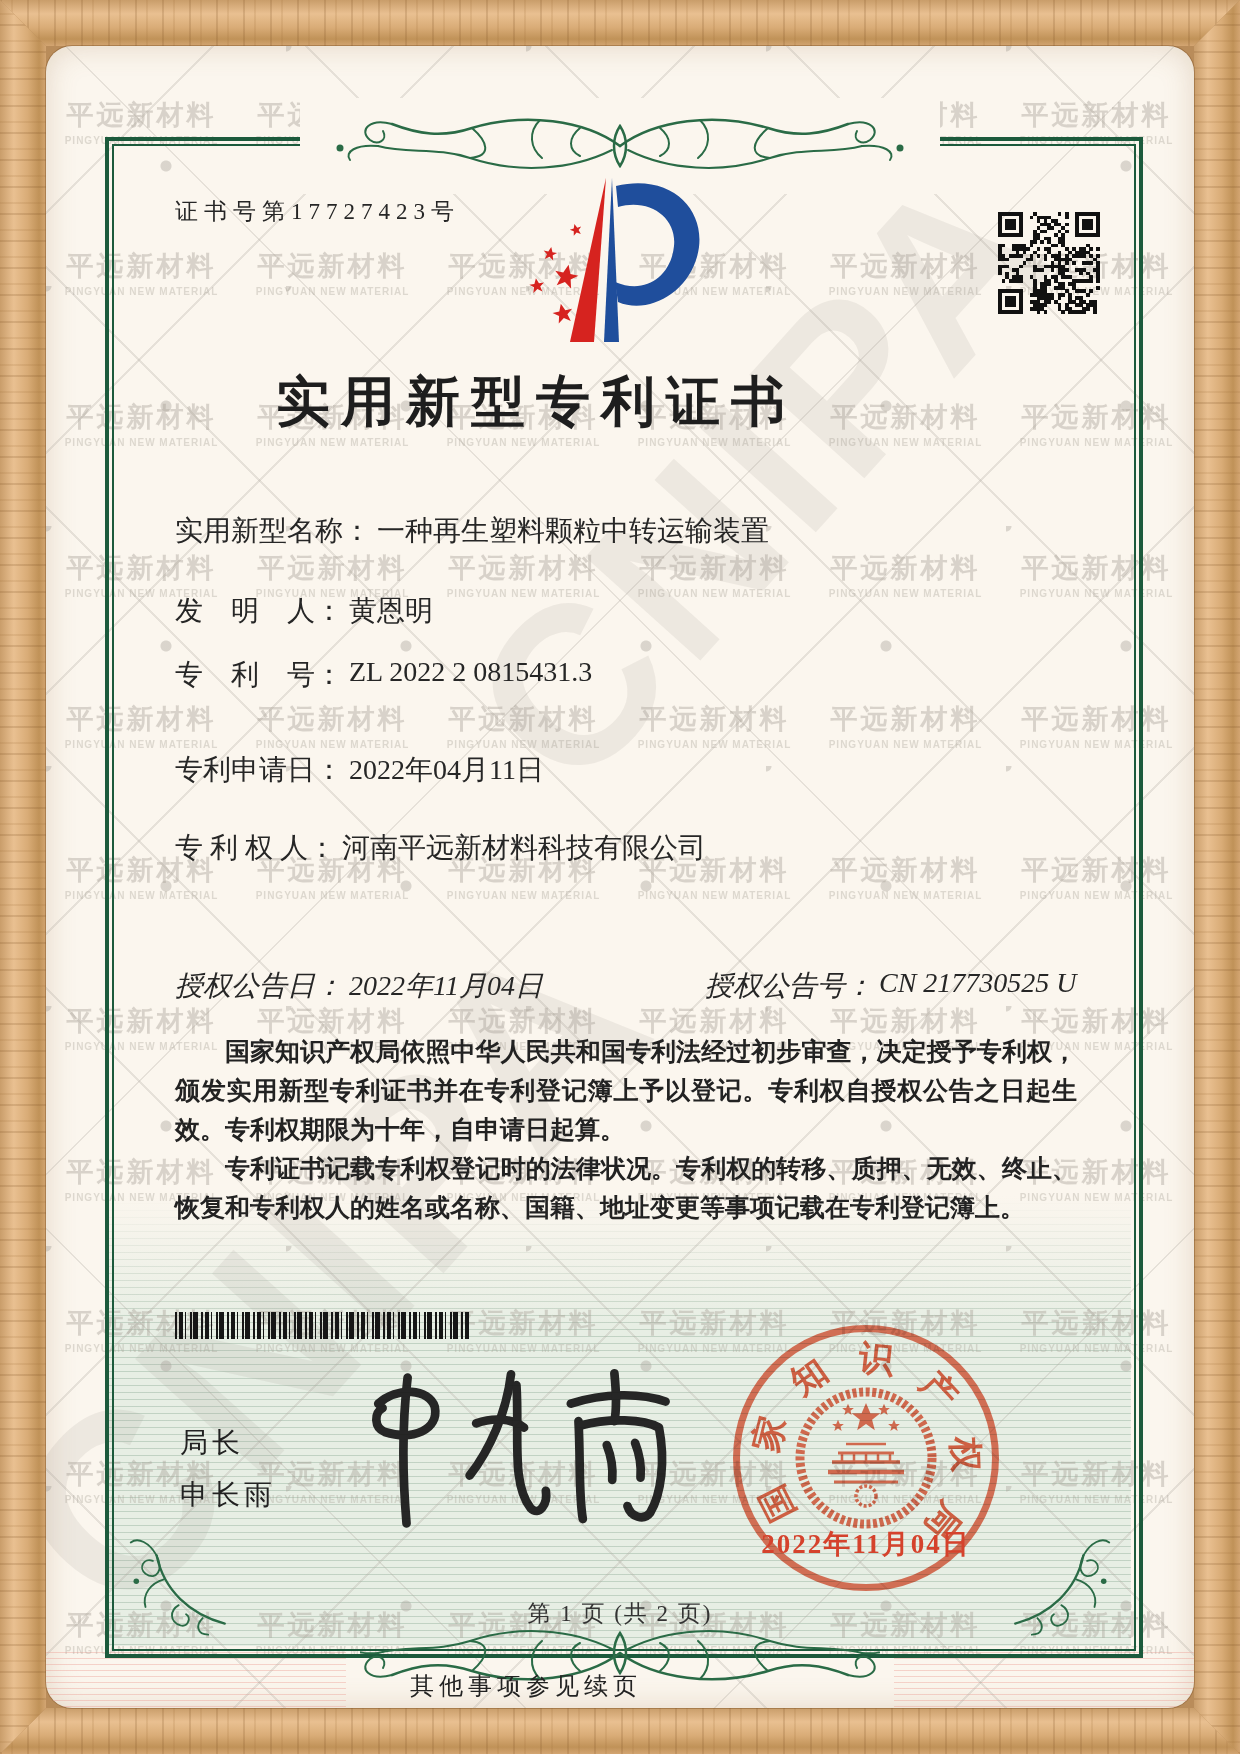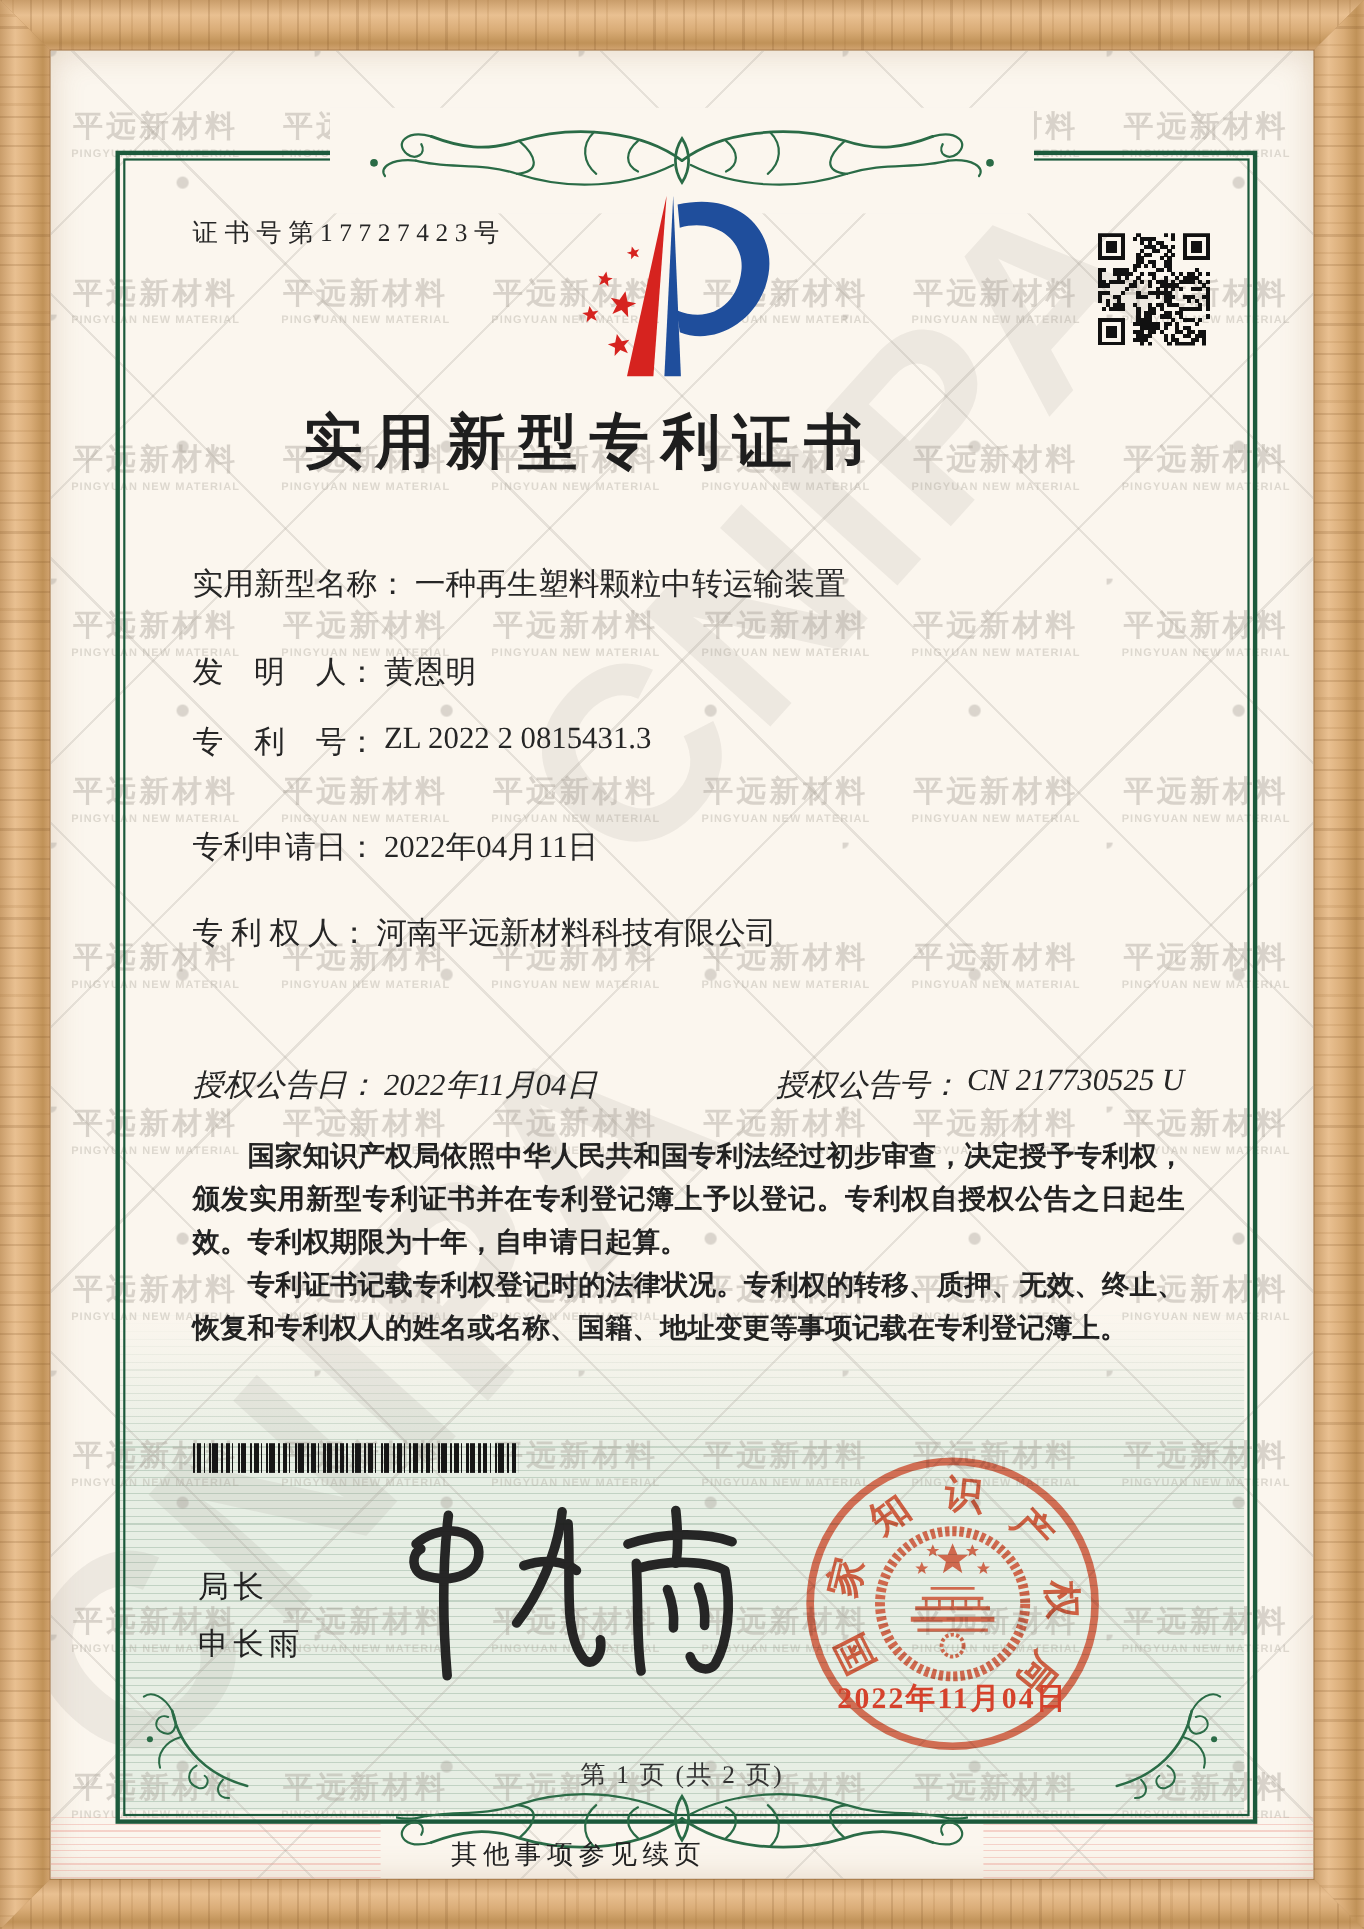--- a/index.html
+++ b/index.html
@@ -9,21 +9,21 @@
   
   .wood{position:absolute;background:linear-gradient(180deg,#c99d6a,#e7bd8b 28%,#d9ac77 55%,#c3965f 82%,#d3a572);}
   .wood.grainH{background-image:repeating-linear-gradient(90deg,rgba(128,84,38,.20) 0 2px,rgba(0,0,0,0) 2px 11px,rgba(160,112,58,.16) 11px 13px,rgba(0,0,0,0) 13px 27px),linear-gradient(180deg,#c99d6a,#e9c091 30%,#d9ac77 60%,#c09258 85%,#d3a572);}
   .wood.grainV{background-image:repeating-linear-gradient(0deg,rgba(128,84,38,.20) 0 2px,rgba(0,0,0,0) 2px 11px,rgba(160,112,58,.16) 11px 13px,rgba(0,0,0,0) 13px 27px),linear-gradient(90deg,#c99d6a,#e9c091 30%,#d9ac77 60%,#c09258 85%,#d3a572);}
   .wood-top{left:0;right:0;top:0;height:46px;clip-path:polygon(0 0,100% 0,calc(100% - 46px) 100%,46px 100%);}
   .wood-bottom{left:0;right:0;bottom:0;height:46px;clip-path:polygon(46px 0,calc(100% - 46px) 0,100% 100%,0 100%);}
   .wood-left{left:0;top:0;bottom:0;width:46px;clip-path:polygon(0 0,100% 46px,100% calc(100% - 46px),0 100%);}
   .wood-right{right:0;top:0;bottom:0;width:46px;clip-path:polygon(0 46px,100% 0,100% 100%,0 calc(100% - 46px));}
 
   
-  .paper{position:absolute;inset:46px;background:#fbf6ee;box-shadow:0 0 0 1px rgba(126,82,38,.45), inset 0 0 30px rgba(146,98,48,.22);overflow:hidden;}
+  .paper{position:absolute;inset:46px;background:#fbf6ee;box-shadow:0 0 0 1px rgba(126,82,38,.45), inset 0 0 30px rgba(146,98,48,.22);overflow:hidden;border-radius:26px;}
 
   
   .wm-layer{position:absolute;inset:0;display:flex;flex-wrap:wrap;align-content:flex-start;
     background-image:
       radial-gradient(circle at 0 0, rgba(168,162,154,.40) 0 5px, rgba(0,0,0,0) 6px),
       radial-gradient(circle at 120px 120px, rgba(168,162,154,.40) 0 5px, rgba(0,0,0,0) 6px),
       repeating-linear-gradient(45deg, rgba(0,0,0,0) 0 168px, rgba(176,170,161,.28) 168px 170px),
       repeating-linear-gradient(-45deg, rgba(0,0,0,0) 0 168px, rgba(176,170,161,.28) 168px 170px);
     background-size:240px 240px,240px 240px,auto,auto;}
   .wm-tile{width:191px;height:151px;display:flex;flex-direction:column;align-items:center;justify-content:center;font-family:"Liberation Sans","DejaVu Sans",sans-serif;pointer-events:none;}

